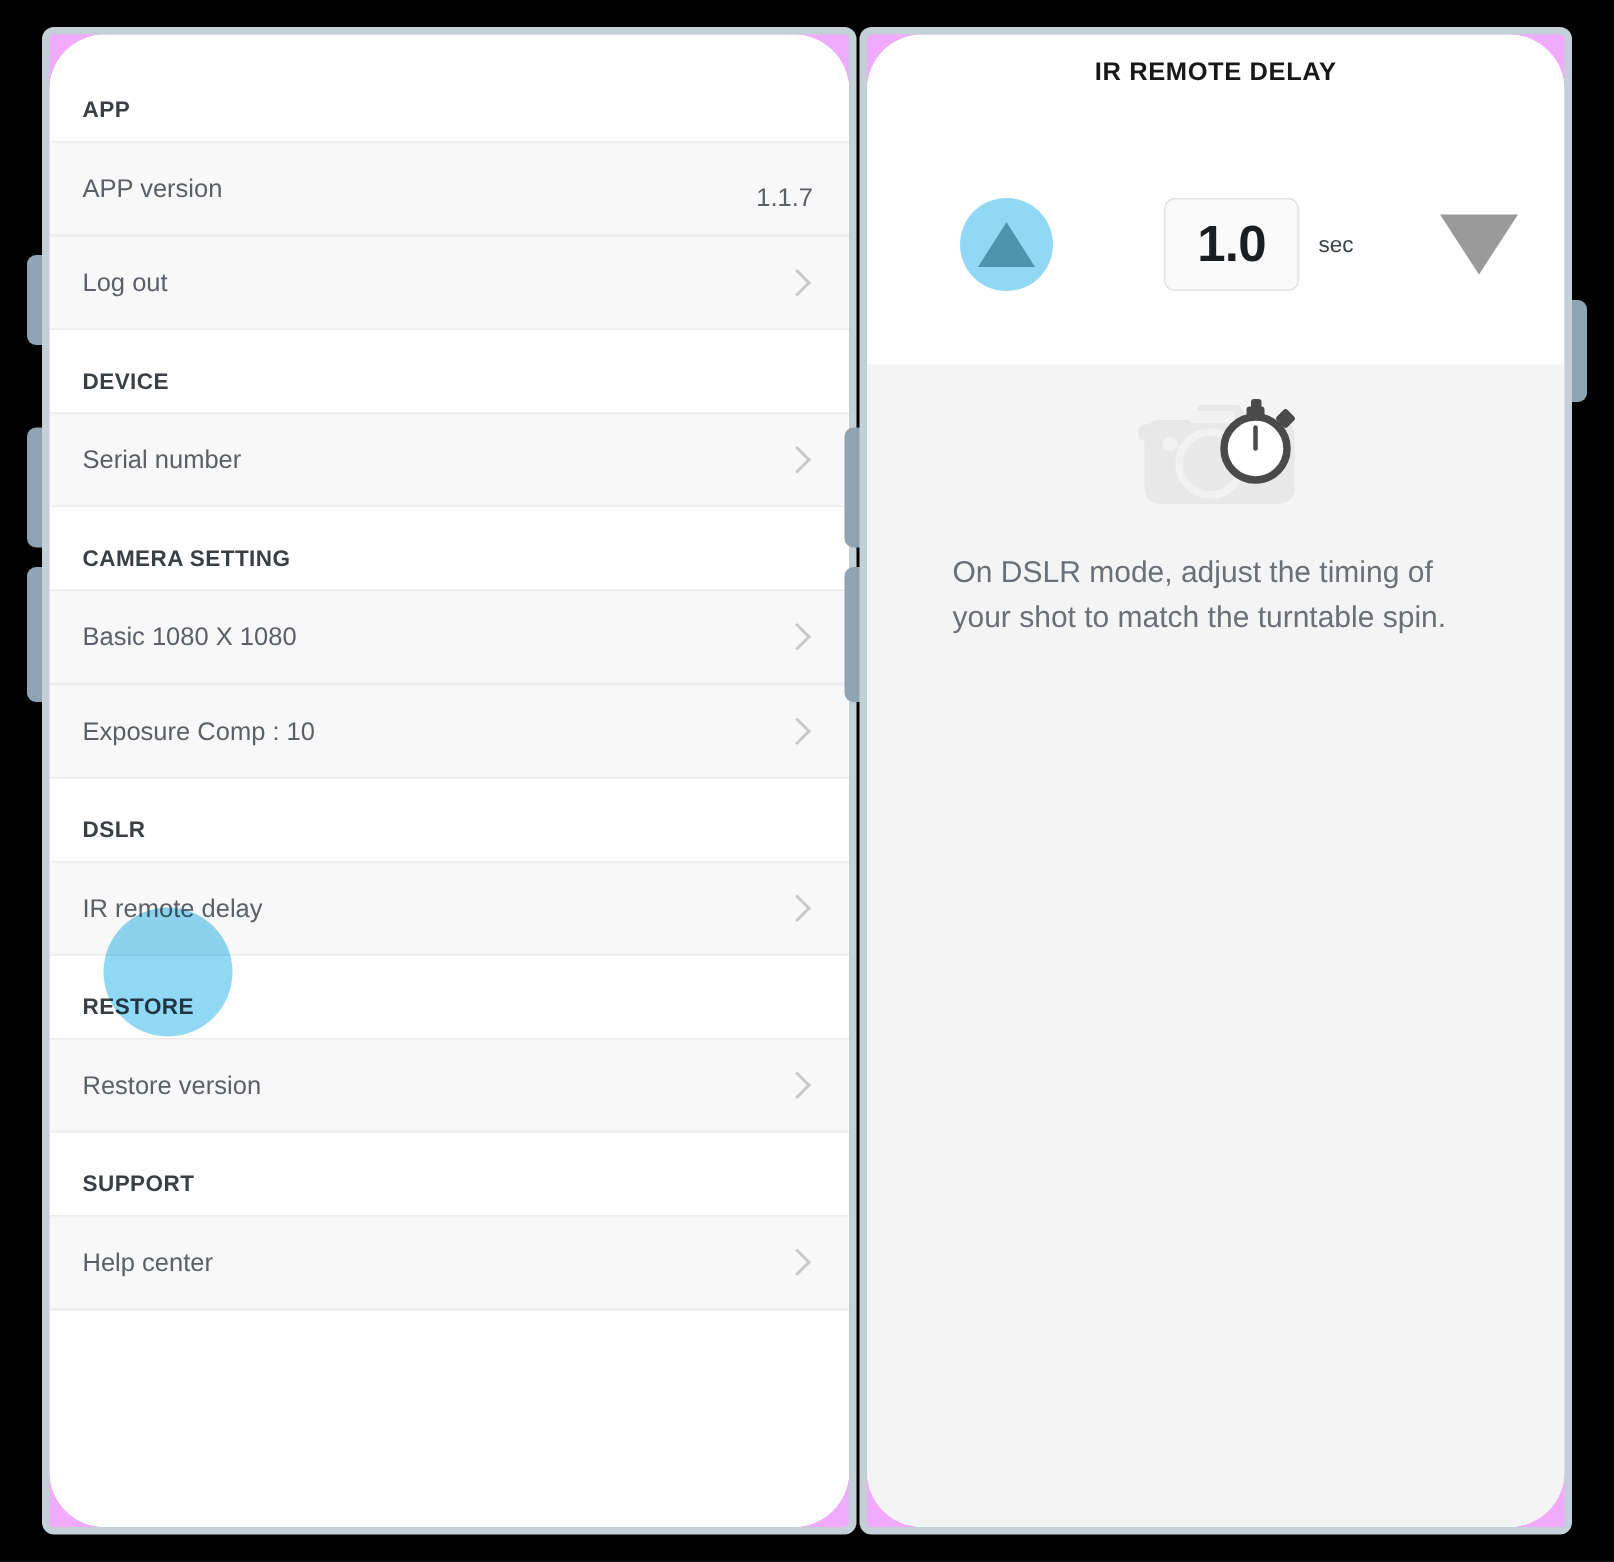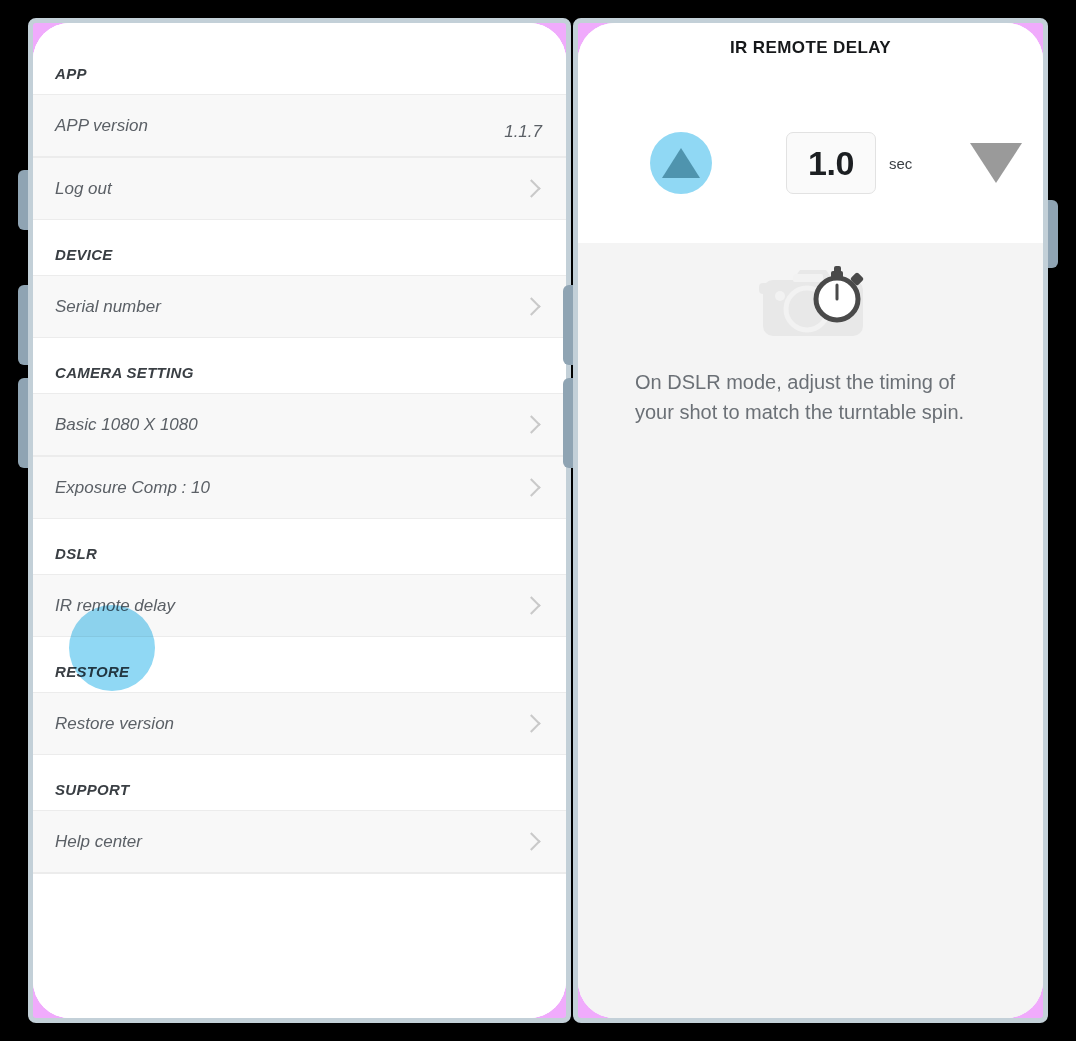--- a/index.html
+++ b/index.html
@@ -19,21 +19,21 @@
 
   
   .phone {
     position: absolute;
     border-radius: 8px;
     background: #f0abfc;
     border: 5px solid #c3d0d8;
     box-sizing: border-box;
     overflow: hidden;
   }
-  .phone-left  { left: 28px;  top: 18px; width: 543px; height: 1005px; font-style: italic; }
+  .phone-left  { left: 28px;  top: 18px; width: 543px; height: 1005px; }
   .phone-right { left: 573px; top: 18px; width: 475px; height: 1005px; }
 
   .screen {
     position: absolute;
     inset: 0;
     border-radius: 37px;
     overflow: hidden;
     background: #ffffff;
   }
 
@@ -131,21 +131,21 @@
     text-align: center;
     font-size: 17px;
     font-weight: bold;
     letter-spacing: 0.4px;
     color: #16181a;
     padding-top: 15px;
   }
   .stepper {
     position: absolute;
     top: 104px;
-    left: 16px;
+    left: 6px;
     right: 0;
     height: 72px;
     display: flex;
     align-items: center;
   }
   .btn-up-wrap {
     width: 62px;
     height: 62px;
     border-radius: 50%;
     background: #90d8f4;

